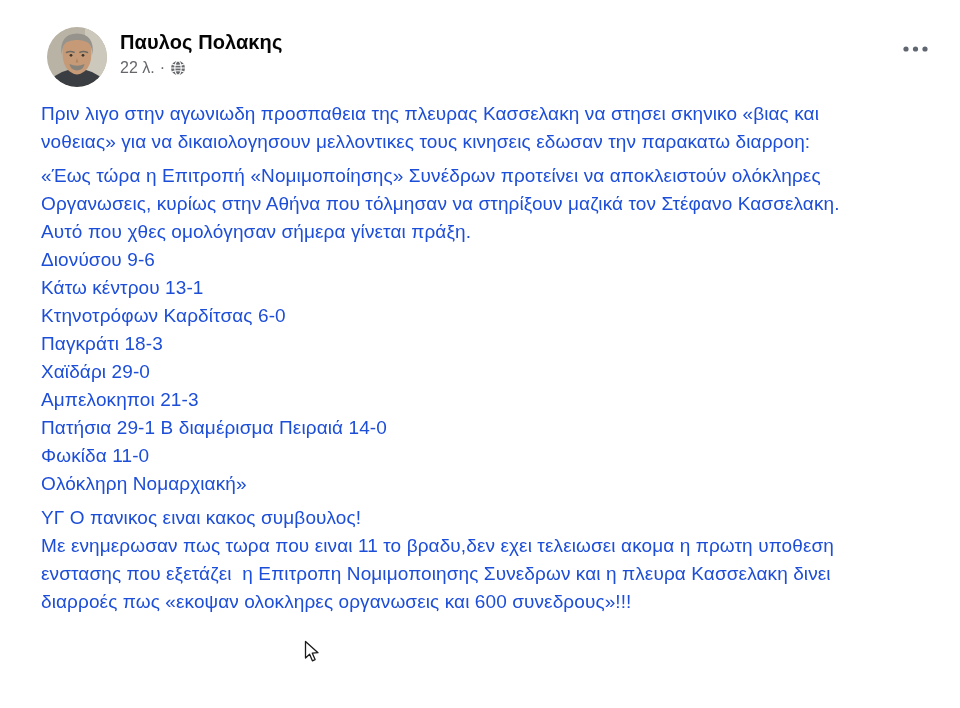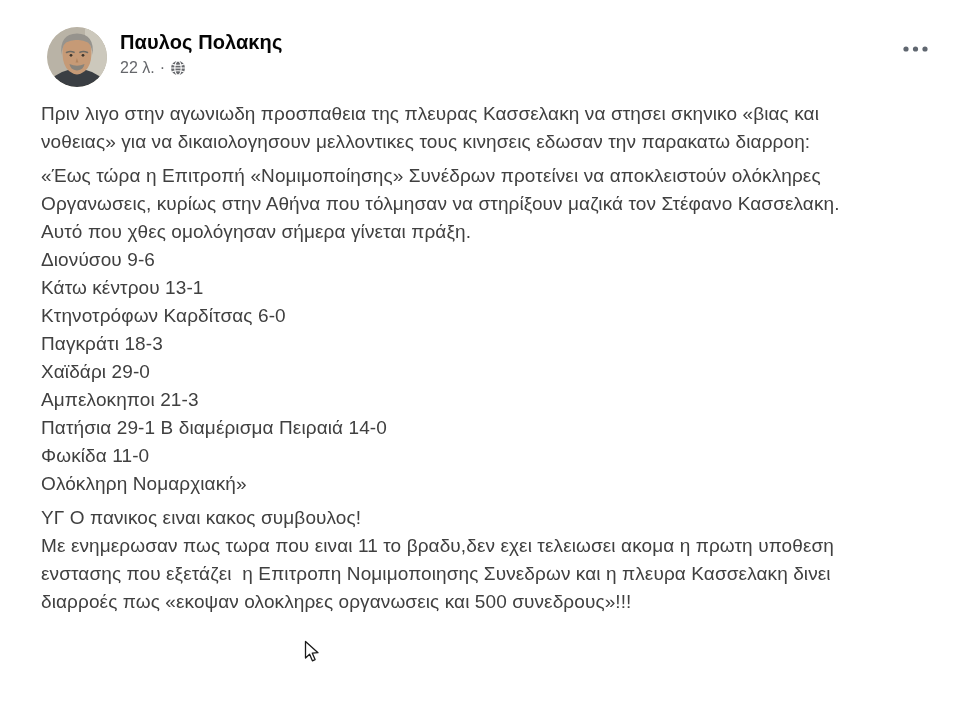--- a/index.html
+++ b/index.html
@@ -69,21 +69,21 @@
     border-radius: 50%;
     cursor: pointer;
     display: flex;
     align-items: center;
   }
   .post-body {
     margin-top: 13px;
     width: 890px;
     font-size: 19px;
     line-height: 28px;
-    color: #404040;
+    color: #1d4ed8;
     letter-spacing: 0.1px;
   }
   .post-body p {
     margin: 0 0 6px 0;
     white-space: pre-wrap;
   }
   .mouse-cursor {
     position: absolute;
     left: 304px;
     top: 640px;
@@ -158,21 +158,21 @@
 Κτηνοτρόφων Καρδίτσας 6-0
 Παγκράτι 18-3
 Χαϊδάρι 29-0
 Αμπελοκηποι 21-3
 Πατήσια 29-1 Β διαμέρισμα Πειραιά 14-0
 Φωκίδα 11-0
 Ολόκληρη Νομαρχιακή»</p>
     <p>ΥΓ Ο πανικος ειναι κακος συμβουλος!
 Με ενημερωσαν πως τωρα που ειναι 11 το βραδυ,δεν εχει τελειωσει ακομα η πρωτη υποθεση
 ενστασης που εξετάζει  η Επιτροπη Νομιμοποιησης Συνεδρων και η πλευρα Κασσελακη δινει
-διαρροές πως «εκοψαν ολοκληρες οργανωσεις και 500 συνεδρους»!!!</p>
+διαρροές πως «εκοψαν ολοκληρες οργανωσεις και 600 συνεδρους»!!!</p>
   </div>
 
 </div>
 
 <div class="mouse-cursor">
   <svg width="17" height="23" viewBox="0 0 17 23">
     <path d="M1.5 1.5 L1.5 18 L5.6 14.2 L8.4 20.8 L11.1 19.6 L8.3 13.2 L14 12.7 Z" fill="#ffffff" stroke="#1a1a1a" stroke-width="1.3" stroke-linejoin="round"></path>
   </svg>
 </div>
 

